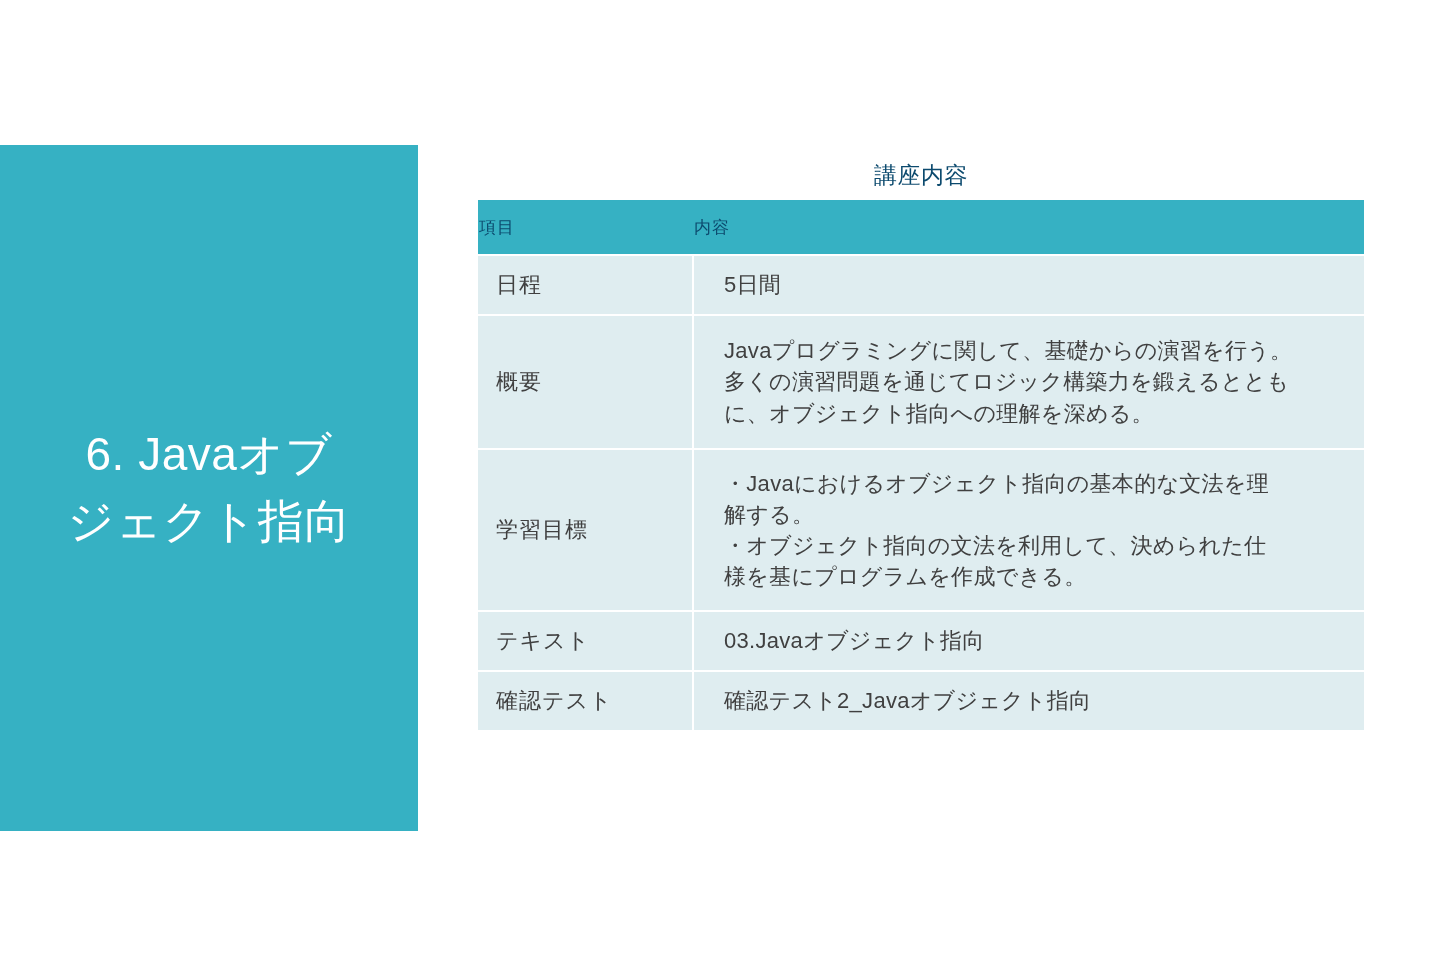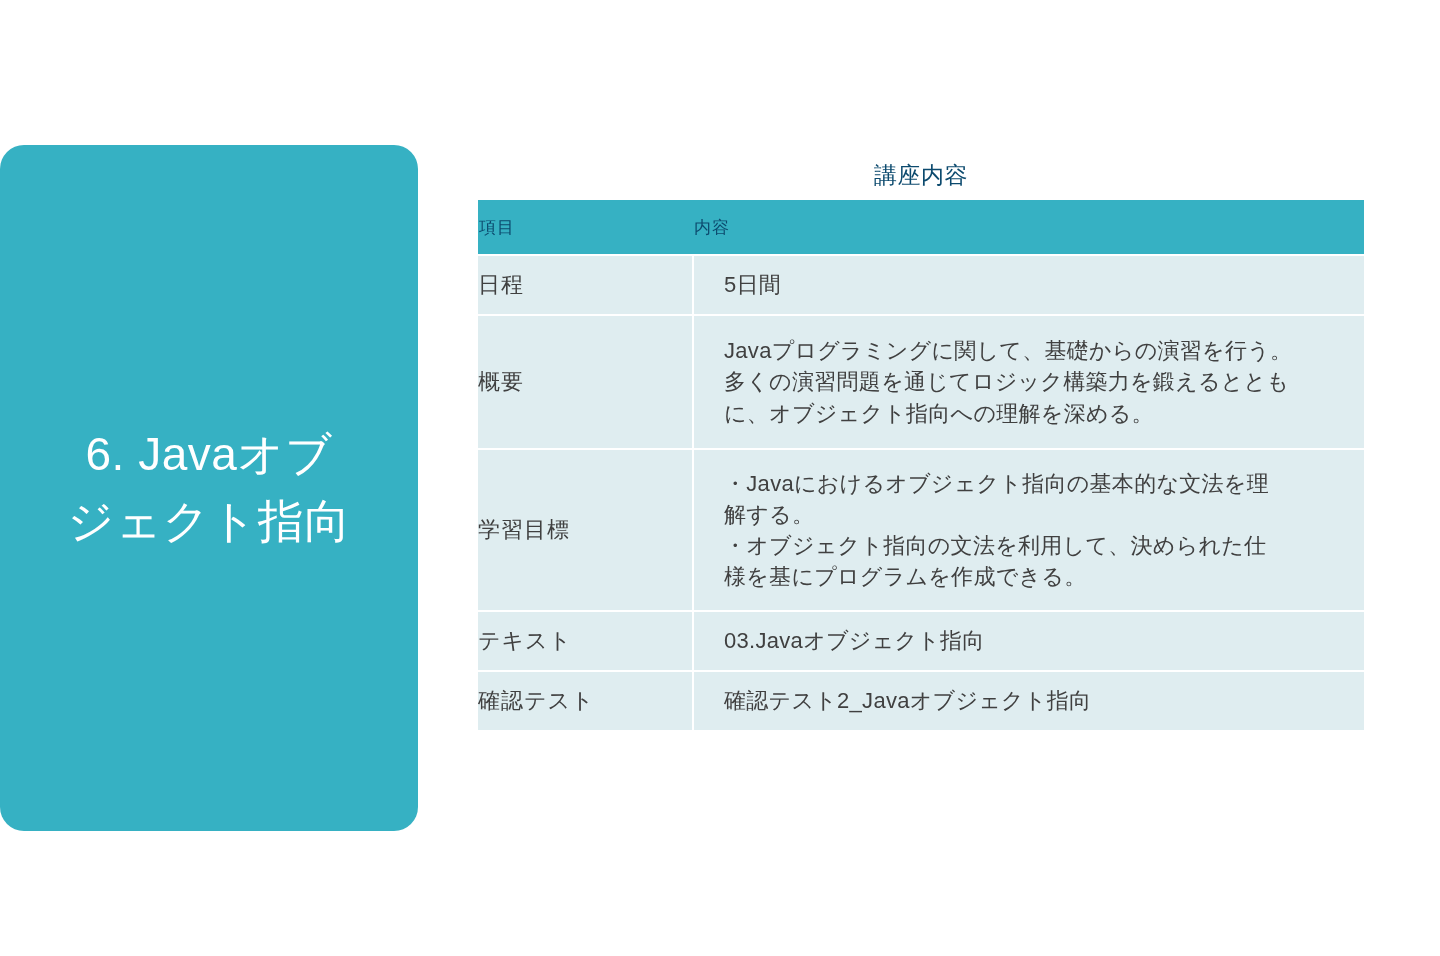--- a/index.html
+++ b/index.html
@@ -20,21 +20,20 @@
   #title-panel {
     position: absolute;
     left: 0;
     top: 145px;
     width: 418px;
     height: 686px;
     background: #36b1c3;
     display: flex;
     align-items: center;
     justify-content: center;
-    border-radius: 24px;
   }
   #title-text {
     color: #ffffff;
     font-size: 46px;
     line-height: 1.45;
     font-weight: 400;
     text-align: center;
     letter-spacing: 0.5px;
     padding: 0 18px;
     white-space: pre-line;
@@ -77,20 +76,21 @@
     background: #dfedf0;
     font-size: 22px;
     color: #404040;
     vertical-align: middle;
     border-top: 2px solid #ffffff;
     border-bottom: 2px solid #ffffff;
     padding: 10px 0;
   }
   tbody td.label {
     text-align: left;
+    padding-left: 18px;
     letter-spacing: 1px;
     border-right: 2px solid #ffffff;
   }
   tbody td.value {
     text-align: left;
     padding-left: 30px;
     padding-right: 10px;
     line-height: 1.42;
     white-space: pre-line;
     letter-spacing: 0.3px;

